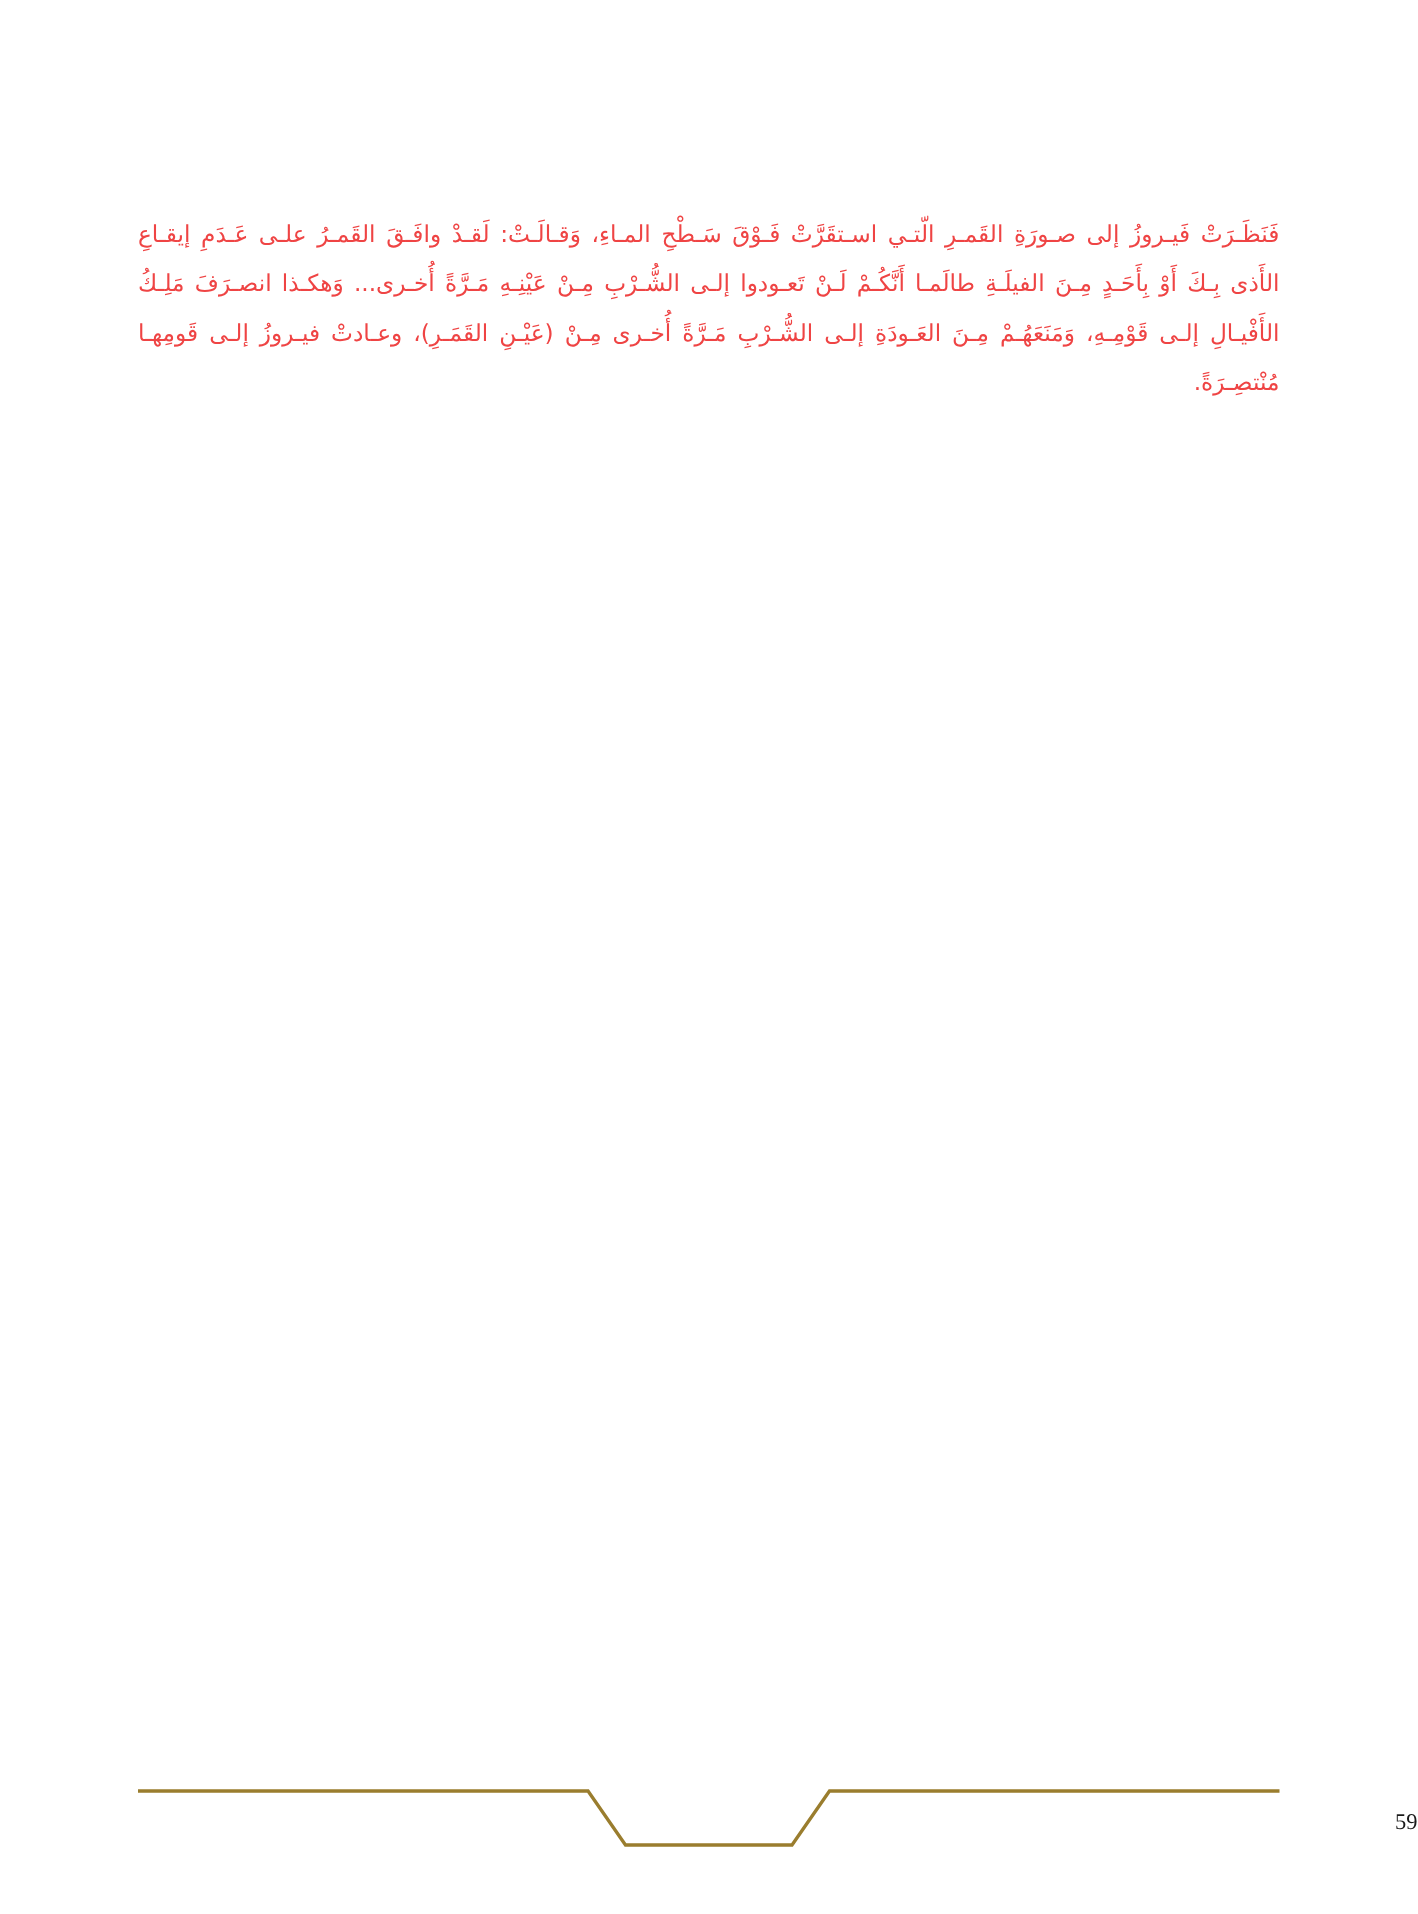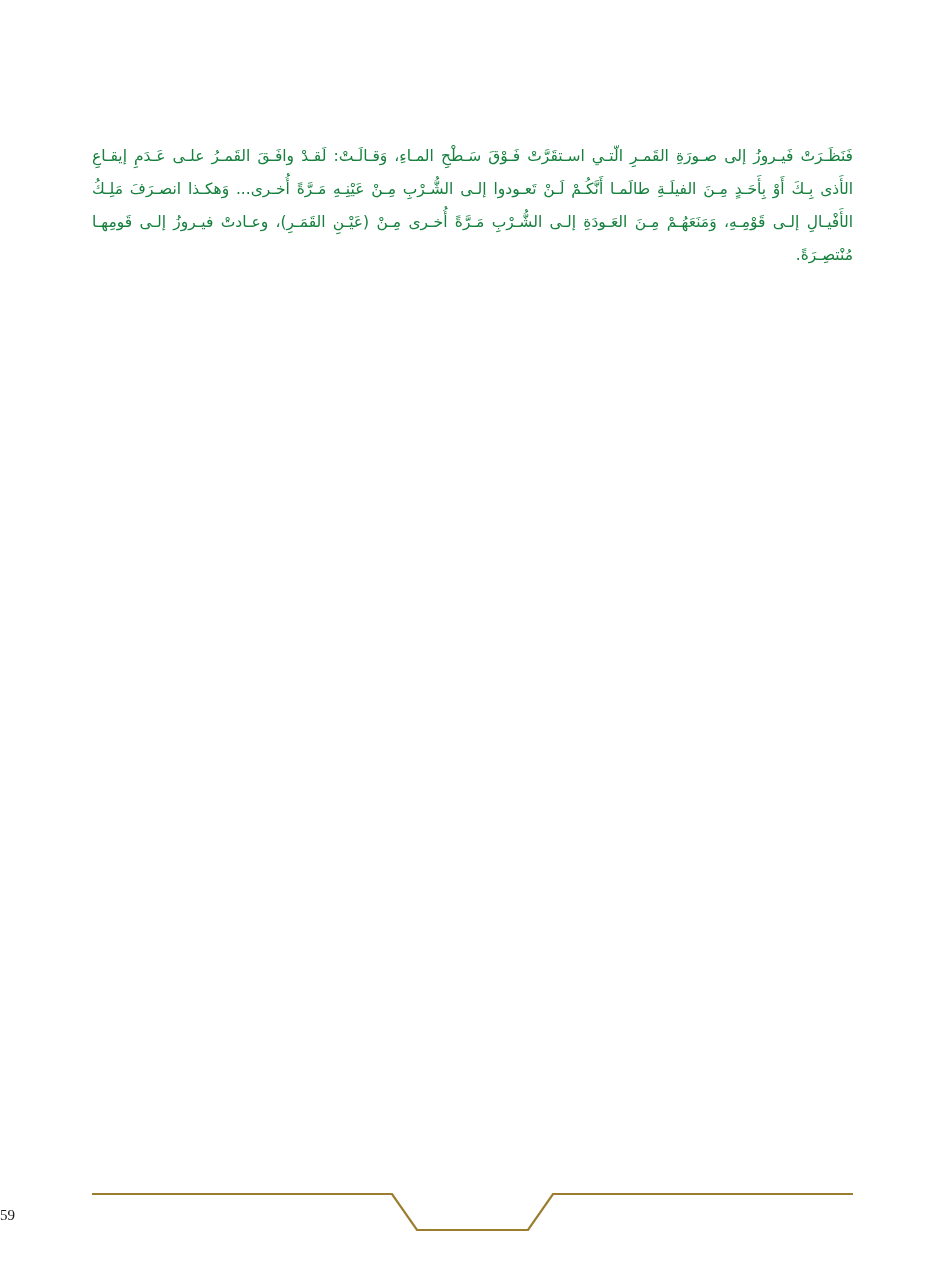--- a/index.html
+++ b/index.html
@@ -19,21 +19,21 @@
     position: absolute;
     top: 140px;
     right: 92px;
     left: 92px;
     direction: rtl;
     text-align: justify;
     text-align-last: justify;
     font-family: "DejaVu Sans", "Liberation Sans", sans-serif;
     font-size: 15.5px;
     line-height: 2.12;
-    color: #15803d;
+    color: #ef4444;
     letter-spacing: 0.2px;
     word-spacing: 1px;
   }
   .body-text p {
     margin: 0;
   }
   .footer-rule {
     position: absolute;
     left: 92px;
     right: 92px;
@@ -44,21 +44,21 @@
     display: block;
     width: 100%;
     height: 100%;
     overflow: visible;
   }
   .page-number {
     position: absolute;
     left: 0;
     right: 0;
     top: 1207px;
-    text-align: left;
+    text-align: right;
     font-family: "Liberation Serif", "DejaVu Serif", serif;
     font-size: 15px;
     color: #1a1a1a;
     direction: ltr;
   }
 </style>
 </head>
 <body>
 
 <div class="page">

